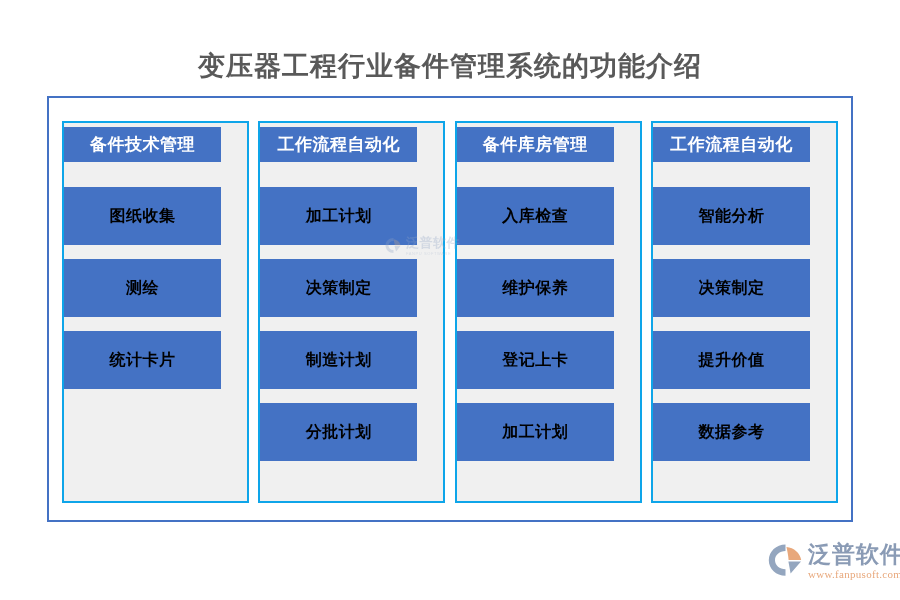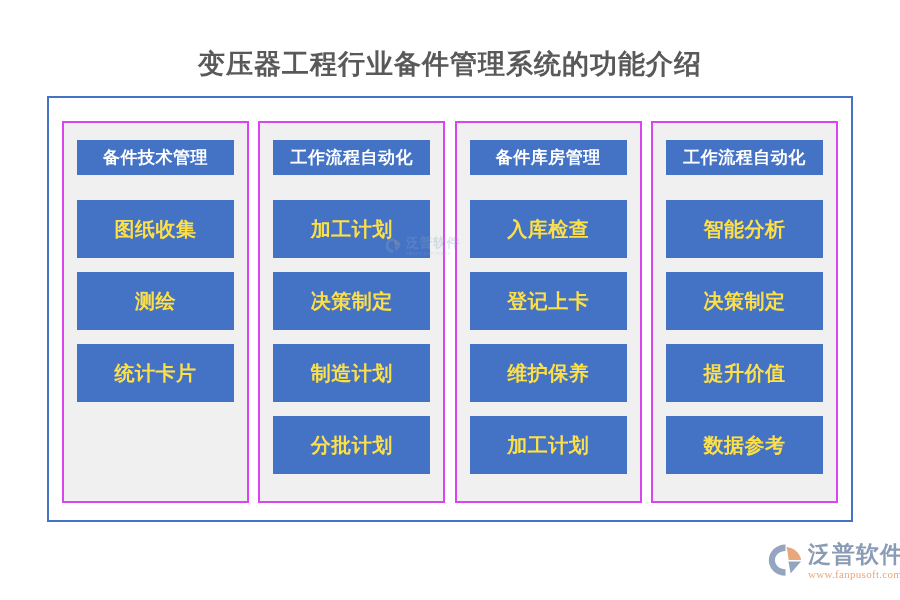--- a/index.html
+++ b/index.html
@@ -22,21 +22,20 @@
     top: 48px;
     left: 0;
     width: 900px;
     text-align: center;
     font-size: 27px;
     font-weight: bold;
     color: #595959;
     letter-spacing: 1px;
     line-height: 36px;
     white-space: nowrap;
-    font-family: Liberation Mono, monospace;
   }
 
   
   #outer-frame {
     position: absolute;
     left: 47px;
     top: 96px;
     width: 806px;
     height: 426px;
     border: 2px solid #4472C4;
@@ -50,26 +49,25 @@
     top: 121px;
     width: 776px;
     height: 382px;
     display: flex;
     justify-content: space-between;
     align-items: stretch;
   }
 
   .column-panel {
     width: 187px;
-    border: 2px solid #d946ef;
+    border: 2px solid #0ea5e9;
     background: #F0F0F0;
     display: flex;
     flex-direction: column;
-    align-items: center;
-    padding-top: 17px;
+    padding-top: 4px;
   }
 
   .col-header {
     width: 157px;
     height: 35px;
     background: #4472C4;
     color: #ffffff;
     font-size: 17px;
     font-weight: bold;
     display: flex;
@@ -77,22 +75,22 @@
     justify-content: center;
     letter-spacing: 0.5px;
     white-space: nowrap;
     margin-bottom: 25px;
   }
 
   .col-item {
     width: 157px;
     height: 58px;
     background: #4472C4;
-    color: #fde047;
-    font-size: 20px;
+    color: #000000;
+    font-size: 16px;
     font-weight: bold;
     display: flex;
     align-items: center;
     justify-content: center;
     letter-spacing: 0.5px;
     white-space: nowrap;
     margin-bottom: 14px;
   }
 
   .col-item:last-child { margin-bottom: 16px; }
@@ -186,22 +184,22 @@
     <div class="col-header">工作流程自动化</div>
     <div class="col-item">加工计划</div>
     <div class="col-item">决策制定</div>
     <div class="col-item">制造计划</div>
     <div class="col-item">分批计划</div>
   </div>
 
   <div class="column-panel">
     <div class="col-header">备件库房管理</div>
     <div class="col-item">入库检查</div>
+    <div class="col-item">维护保养</div>
     <div class="col-item">登记上卡</div>
-    <div class="col-item">维护保养</div>
     <div class="col-item">加工计划</div>
   </div>
 
   <div class="column-panel">
     <div class="col-header">工作流程自动化</div>
     <div class="col-item">智能分析</div>
     <div class="col-item">决策制定</div>
     <div class="col-item">提升价值</div>
     <div class="col-item">数据参考</div>
   </div>

